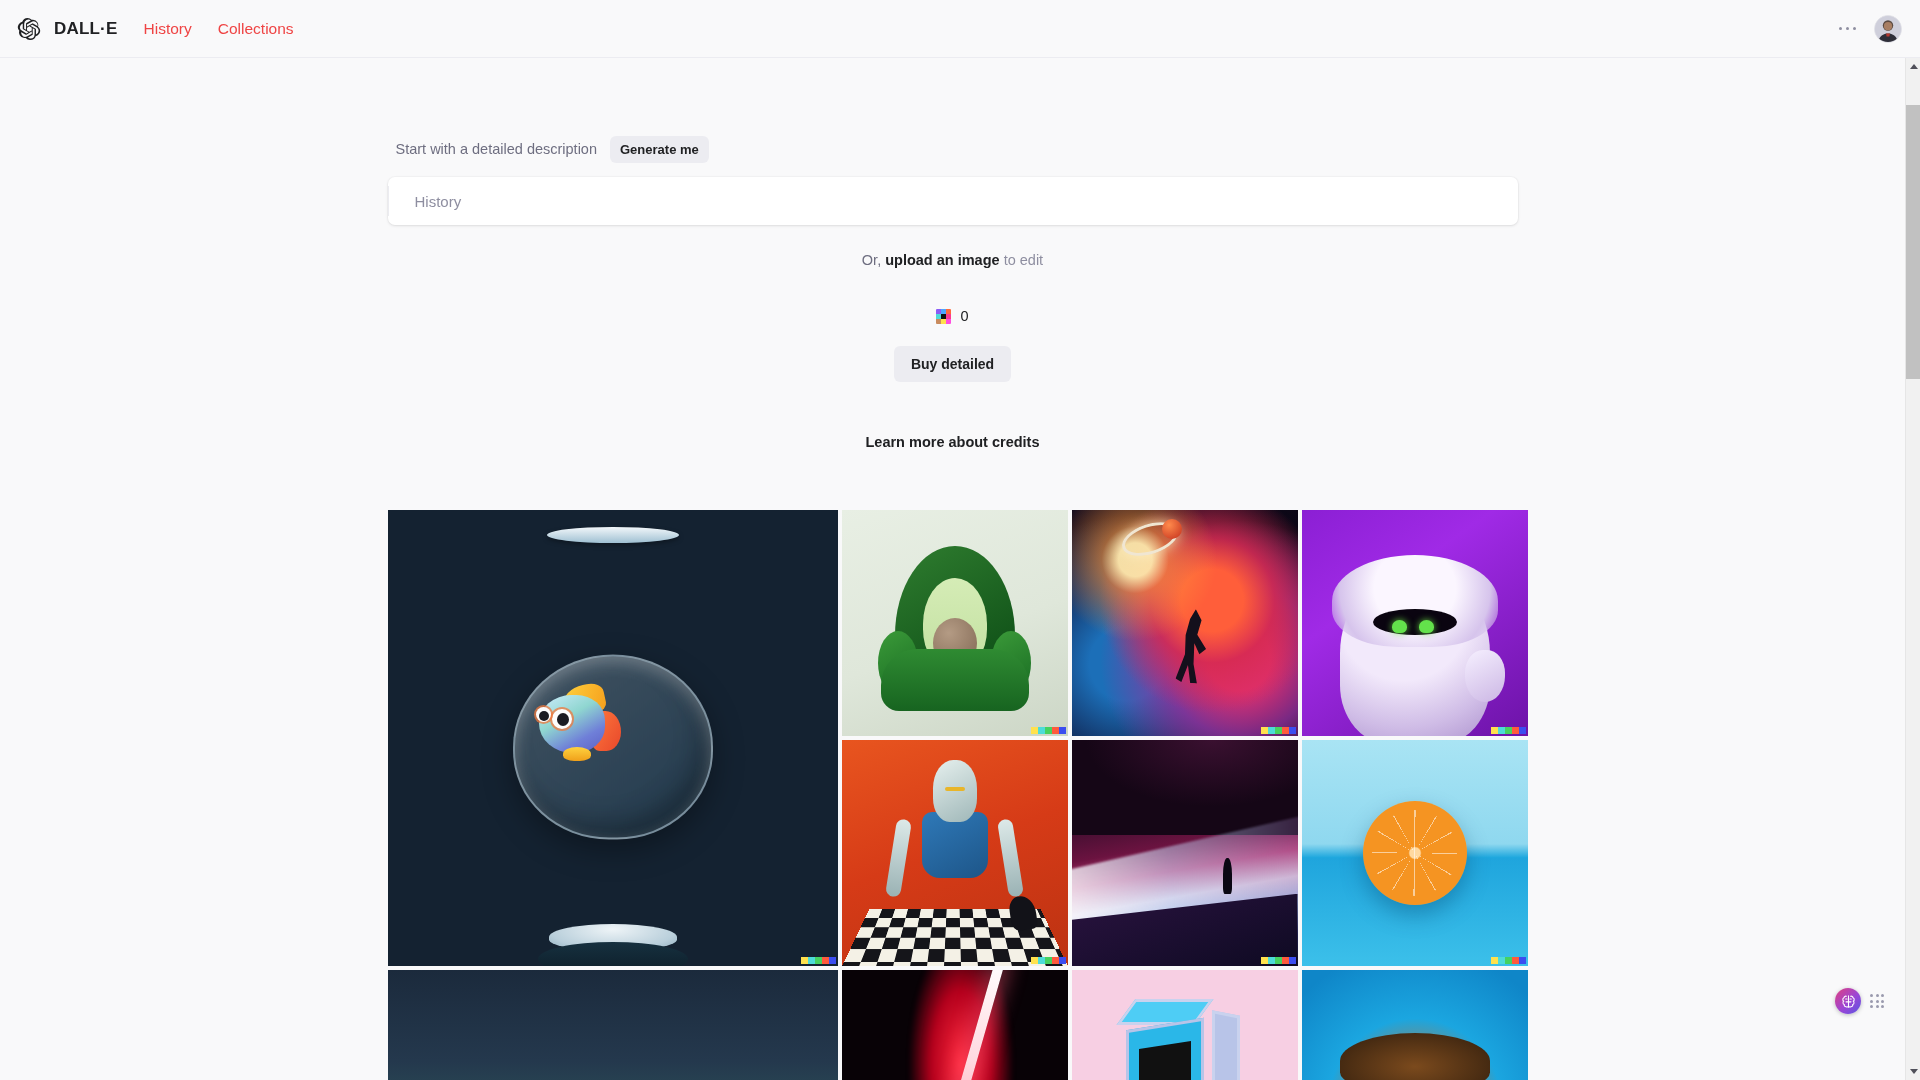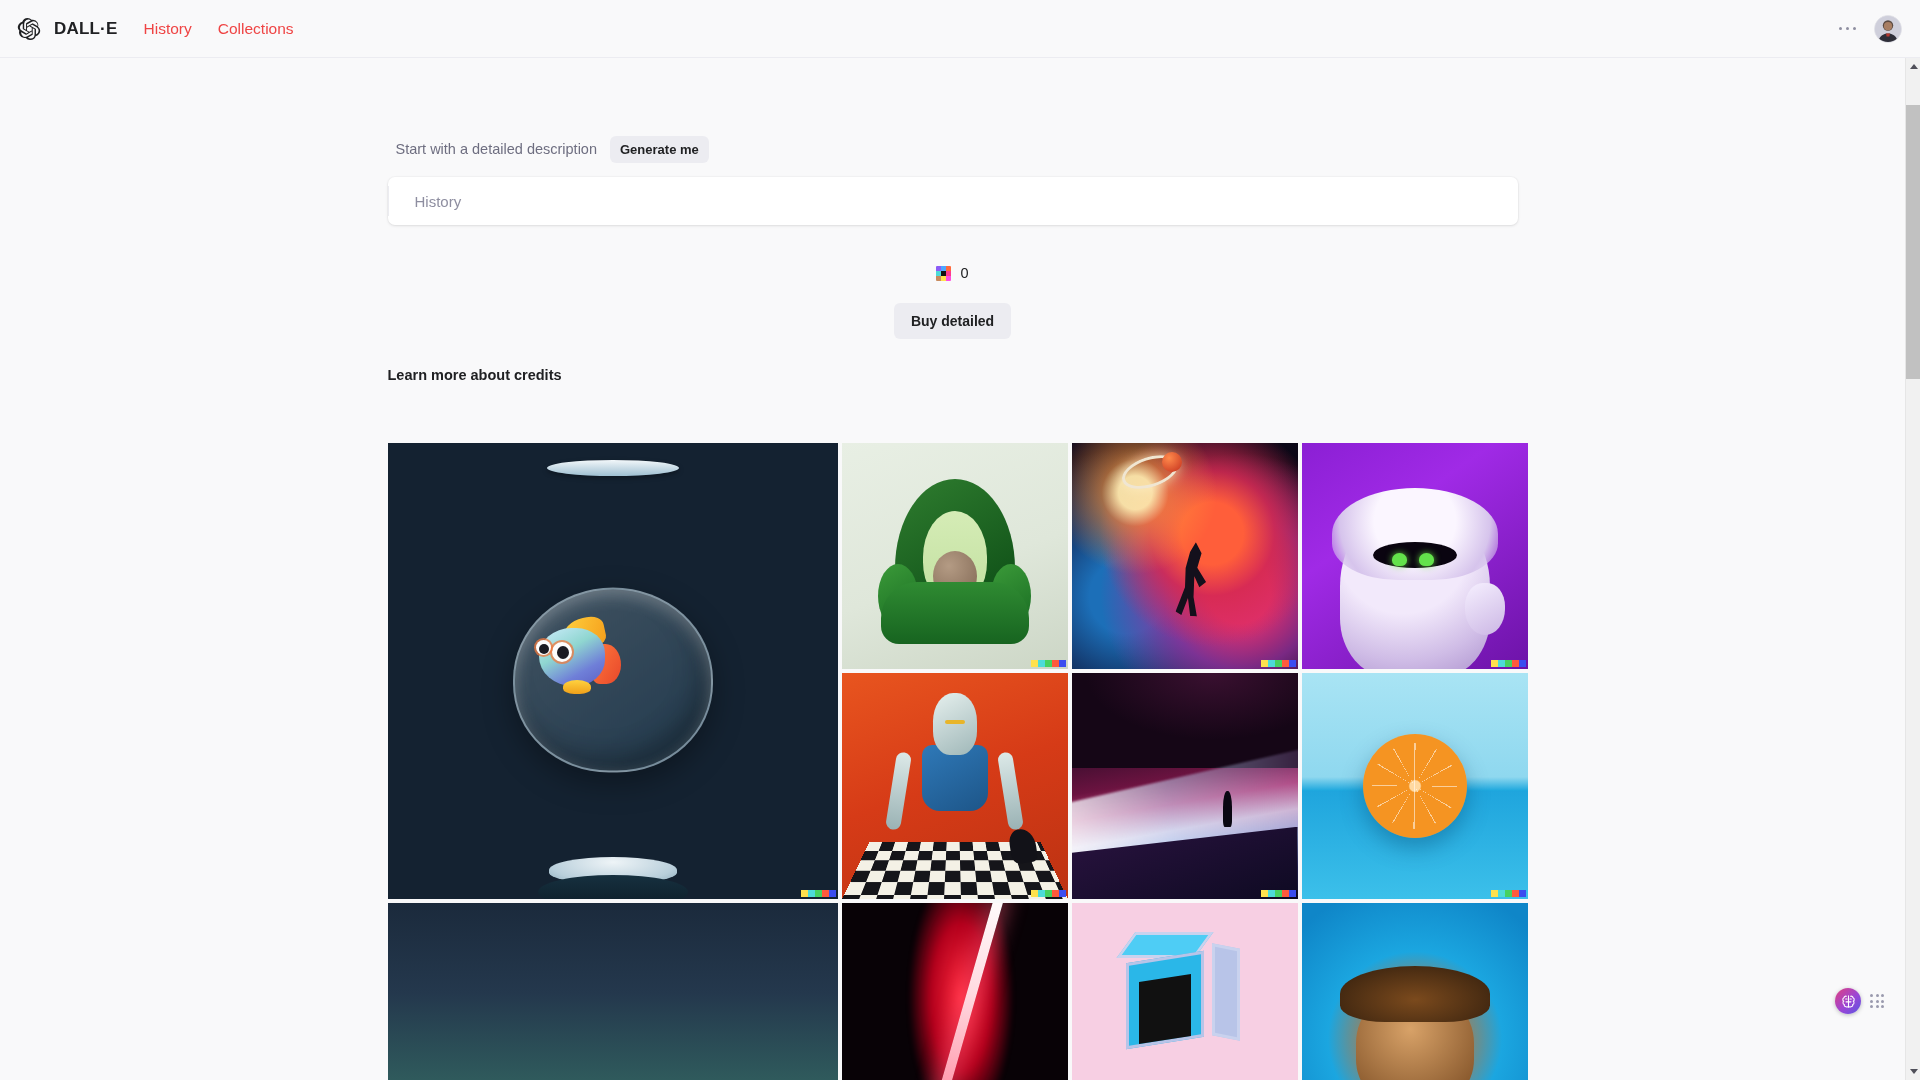--- a/index.html
+++ b/index.html
@@ -130,21 +130,21 @@
 
   .buy-row { margin-top: 22px; display: flex; justify-content: center; }
   .buy-btn {
     background: #ececf1; border: none; border-radius: 6px;
     padding: 10px 17px;
     font-size: 14px; font-weight: 700; color: #202123;
     cursor: pointer;
     font-family: "Liberation Sans", sans-serif;
   }
 
-  .learn-row { margin-top: 28px; display: flex; }
+  .learn-row { margin-top: 52px; display: flex; justify-content: center; }
   .learn-link {
     font-size: 14.5px; font-weight: 700; color: #202123;
     text-decoration: none; cursor: pointer;
   }
 
   
   .gallery {
     margin-top: 60px;
     width: 1134px;
     margin-left: auto; margin-right: auto;
@@ -532,20 +532,23 @@
     <div class="prompt-head">
       <span class="prompt-label">Start with a detailed description</span>
       <button class="surprise-btn">Generate me</button>
     </div>
 
     <div class="prompt-bar">
       <div class="generate-divider"></div>
       <button class="generate-btn">History</button>
     </div>
 
+    <div class="upload-line">
+      <span class="lead">Or, </span><a class="upload-link">upload an image</a><span> to edit</span>
+    </div>
 
     <div class="credits-row">
       <span class="credit-chip">
         <span style="background:#8b5cf6"></span>
         <span style="background:#4ea6ff"></span>
         <span style="background:#ff6a3d"></span>
         <span style="background:#4ddbd8"></span>
         <span style="background:#111111"></span>
         <span style="background:#ff3b8e"></span>
         <span style="background:#c98b5e"></span>

